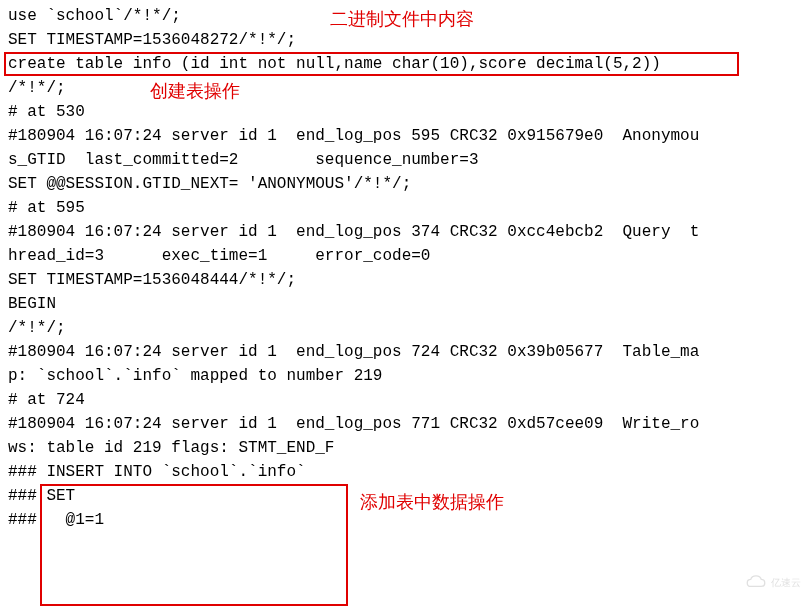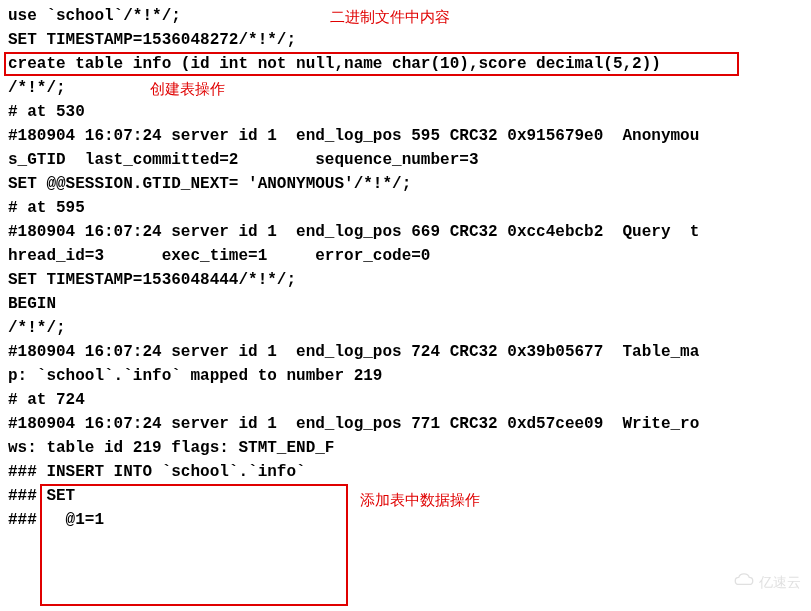--- a/index.html
+++ b/index.html
@@ -8,42 +8,42 @@
       font-size: 16px;
       line-height: 1.5;
       background: #fff;
       color: #000;
       padding: 4px 8px;
       position: relative;
       width: 811px;
       height: 611px;
       overflow: hidden;
     }
-    .line { white-space: pre; font-weight: bold; }
+    .line { white-space: pre; }
     .annotation {
       position: absolute;
       color: #e00000;
       font-family: 'SimSun', 'Microsoft YaHei', sans-serif;
-      font-size: 15px;
+      font-size: 18px;
       white-space: nowrap;
     }
     .redbox {
       position: absolute;
       border: 2px solid #e00000;
       background: transparent;
       pointer-events: none;
     }
     .watermark {
       position: absolute;
       right: 10px;
       bottom: 18px;
       color: #ccc;
       opacity: 0.6;
       font-family: sans-serif;
-      font-size: 14px;
+      font-size: 10px;
       display: flex;
       align-items: flex-start;
       gap: 4px;
     }
     .watermark svg { width: 22px; height: 14px; }
   </style>
 </head>
 <body>
 
 <div class="annotation" style="top:6px; left:330px;">二进制文件中内容</div>
@@ -56,21 +56,21 @@
 <div>
 <div class="line">use `school`/*!*/;</div>
 <div class="line">SET TIMESTAMP=1536048272/*!*/;</div>
 <div class="line">create table info (id int not null,name char(10),score decimal(5,2))</div>
 <div class="line">/*!*/;</div>
 <div class="line"># at 530</div>
 <div class="line">#180904 16:07:24 server id 1  end_log_pos 595 CRC32 0x915679e0  Anonymou</div>
 <div class="line">s_GTID  last_committed=2        sequence_number=3</div>
 <div class="line">SET @@SESSION.GTID_NEXT= 'ANONYMOUS'/*!*/;</div>
 <div class="line"># at 595</div>
-<div class="line">#180904 16:07:24 server id 1  end_log_pos 669 CRC32 0xcc4ebcb2  Query  t</div>
+<div class="line">#180904 16:07:24 server id 1  end_log_pos 374 CRC32 0xcc4ebcb2  Query  t</div>
 <div class="line">hread_id=3      exec_time=1     error_code=0</div>
 <div class="line">SET TIMESTAMP=1536048444/*!*/;</div>
 <div class="line">BEGIN</div>
 <div class="line">/*!*/;</div>
 <div class="line">#180904 16:07:24 server id 1  end_log_pos 724 CRC32 0x39b05677  Table_ma</div>
 <div class="line">p: `school`.`info` mapped to number 219</div>
 <div class="line"># at 724</div>
 <div class="line">#180904 16:07:24 server id 1  end_log_pos 771 CRC32 0xd57cee09  Write_ro</div>
 <div class="line">ws: table id 219 flags: STMT_END_F</div>
 <div class="line">### INSERT INTO `school`.`info`</div>

